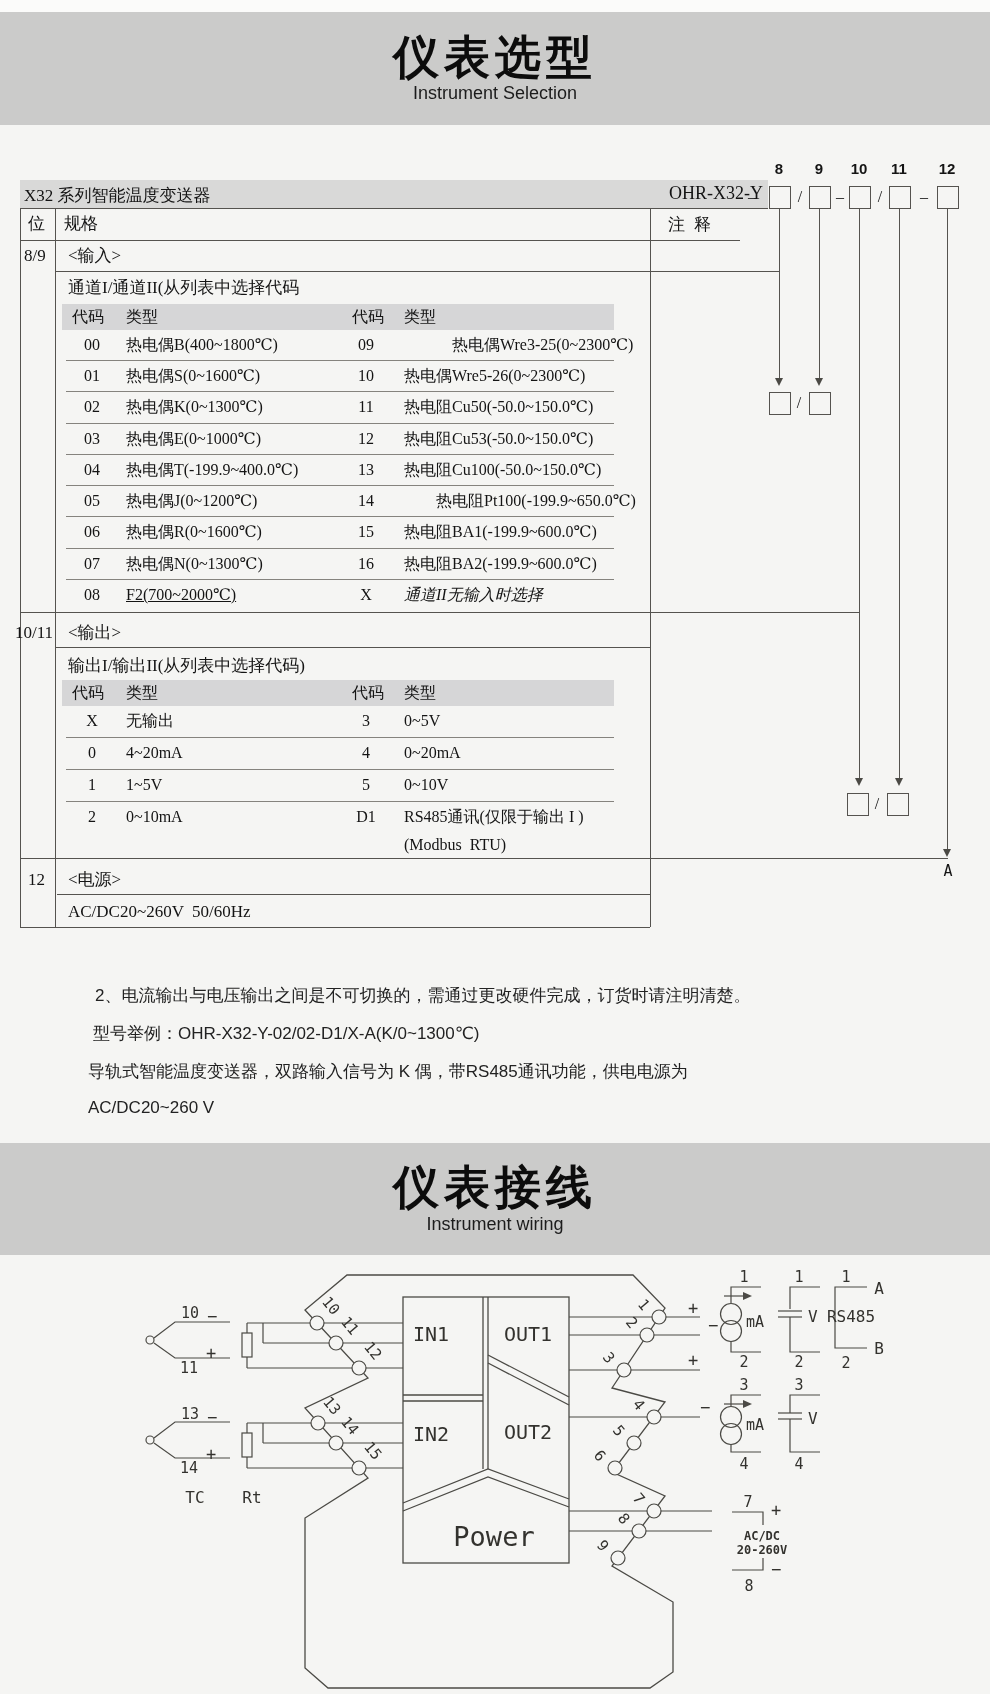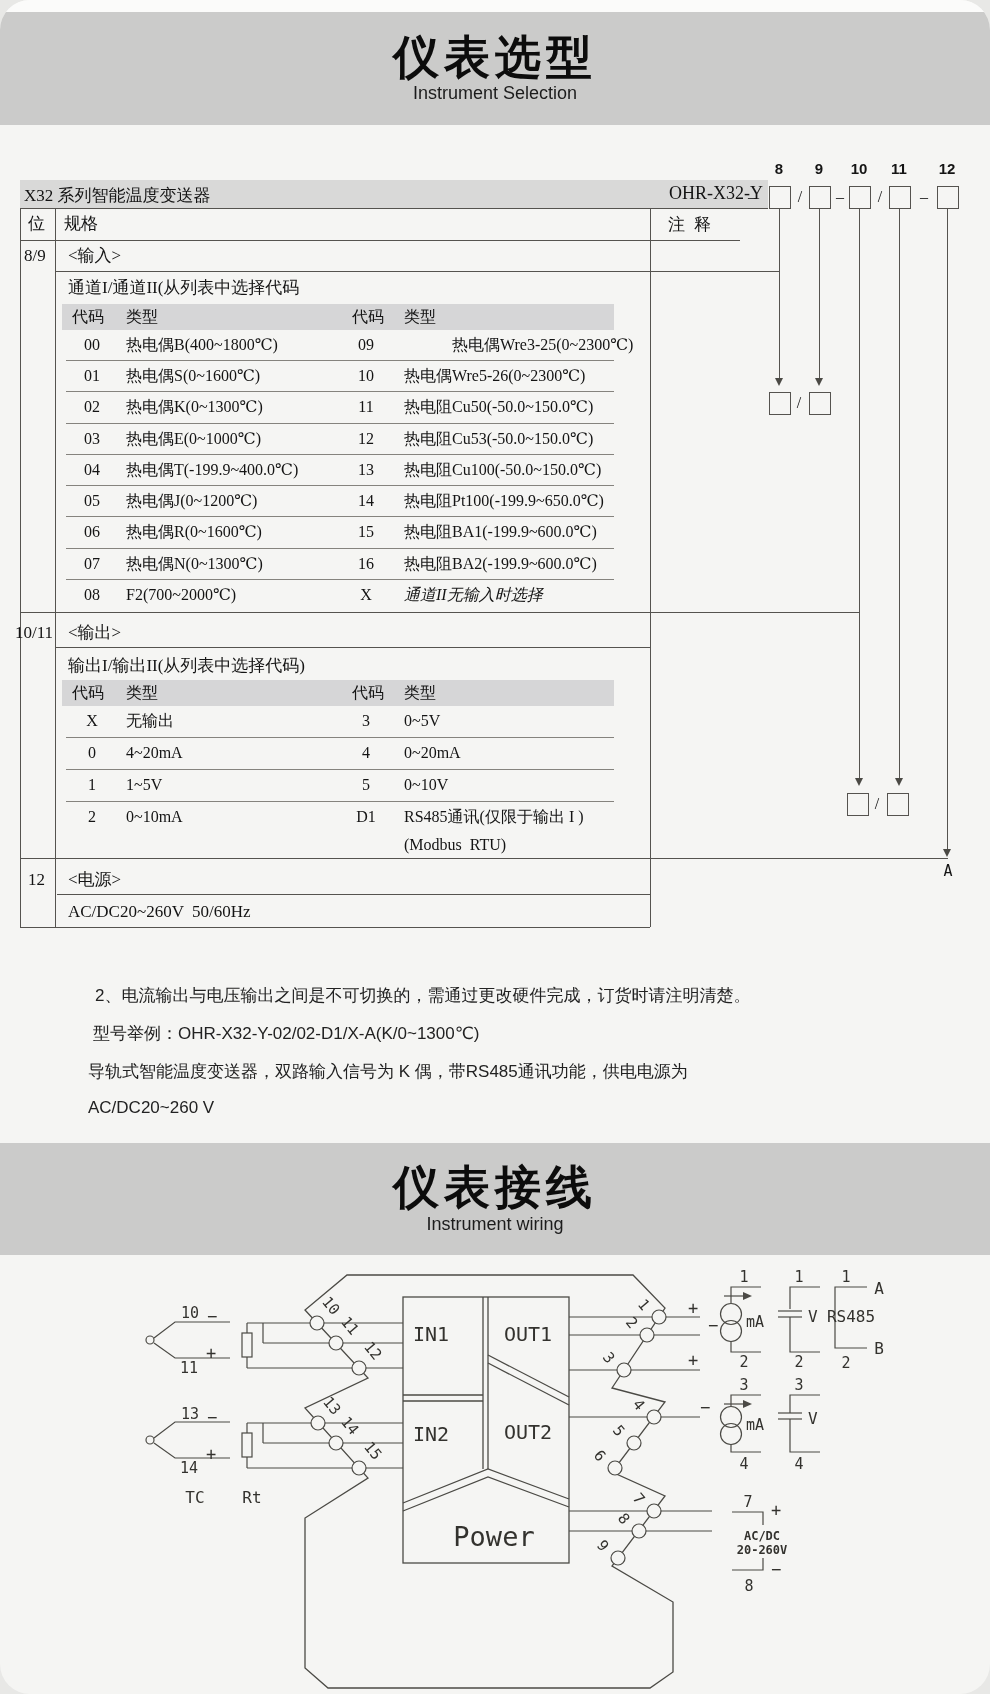--- a/index.html
+++ b/index.html
@@ -1,17 +1,17 @@
 <!DOCTYPE html>
 <html><head>
 <meta charset="utf-8">
 <style>
   html,body{margin:0;padding:0;background:#e8e8e6;}
   #page{position:relative;width:990px;height:1694px;background:#f5f5f3;overflow:hidden;
-        font-family:"Liberation Serif","DejaVu Serif",serif;color:#141414;border-radius:30px;}
+        font-family:"Liberation Serif","DejaVu Serif",serif;color:#141414;}
   .abs{position:absolute;}
   .t{position:absolute;white-space:pre;}
   
   .banner{position:absolute;left:0;width:990px;background:#cbcbca;display:flex;flex-direction:column;align-items:center;justify-content:center;}
   .banner .big{font-family:"Liberation Sans","DejaVu Sans",sans-serif;font-weight:bold;font-size:46px;letter-spacing:5px;color:#0c0c0c;line-height:1.05;}
   .banner .sub{font-family:"Liberation Sans","DejaVu Sans",sans-serif;font-size:18px;color:#1c1c1c;margin-top:2px;}
   
   .hl{position:absolute;height:1px;background:#55534f;}
   .vl{position:absolute;width:1px;background:#55534f;}
   .sep{position:absolute;height:1px;background:#85837e;}
@@ -141,31 +141,31 @@
     <span class="t row type" style="top:424px;">热电偶E(0~1000℃)</span>
     <span class="t row code r" style="top:424px;">12</span>
     <span class="t row type r" style="top:424px;">热电阻Cu53(-50.0~150.0℃)</span>
   <span class="t row code" style="top:455px;">04</span>
     <span class="t row type" style="top:455px;">热电偶T(-199.9~400.0℃)</span>
     <span class="t row code r" style="top:455px;">13</span>
     <span class="t row type r" style="top:455px;">热电阻Cu100(-50.0~150.0℃)</span>
   <span class="t row code" style="top:486px;">05</span>
     <span class="t row type" style="top:486px;">热电偶J(0~1200℃)</span>
     <span class="t row code r" style="top:486px;">14</span>
-    <span class="t row type r" style="top:486px;">热电阻Pt100(-199.9~650.0℃)</span>
+    <span class="t row type r" style="top:486px;margin-left:32px;">热电阻Pt100(-199.9~650.0℃)</span>
   <span class="t row code" style="top:517px;">06</span>
     <span class="t row type" style="top:517px;">热电偶R(0~1600℃)</span>
     <span class="t row code r" style="top:517px;">15</span>
     <span class="t row type r" style="top:517px;">热电阻BA1(-199.9~600.0℃)</span>
   <span class="t row code" style="top:549px;">07</span>
     <span class="t row type" style="top:549px;">热电偶N(0~1300℃)</span>
     <span class="t row code r" style="top:549px;">16</span>
     <span class="t row type r" style="top:549px;">热电阻BA2(-199.9~600.0℃)</span>
   <span class="t row code" style="top:580px;">08</span>
-    <span class="t row type" style="top:580px;">F2(700~2000℃)</span>
+    <span class="t row type" style="top:580px;text-decoration:underline;">F2(700~2000℃)</span>
     <span class="t row code r" style="top:580px;">X</span>
     <span class="t row type r" style="top:580px;font-style:italic;">通道II无输入时选择</span>
 
   <div class="sep" style="left:66px;top:360px;width:548px;"></div>
   <div class="sep" style="left:66px;top:391px;width:548px;"></div>
   <div class="sep" style="left:66px;top:423px;width:548px;"></div>
   <div class="sep" style="left:66px;top:454px;width:548px;"></div>
   <div class="sep" style="left:66px;top:485px;width:548px;"></div>
   <div class="sep" style="left:66px;top:516px;width:548px;"></div>
   <div class="sep" style="left:66px;top:548px;width:548px;"></div>

